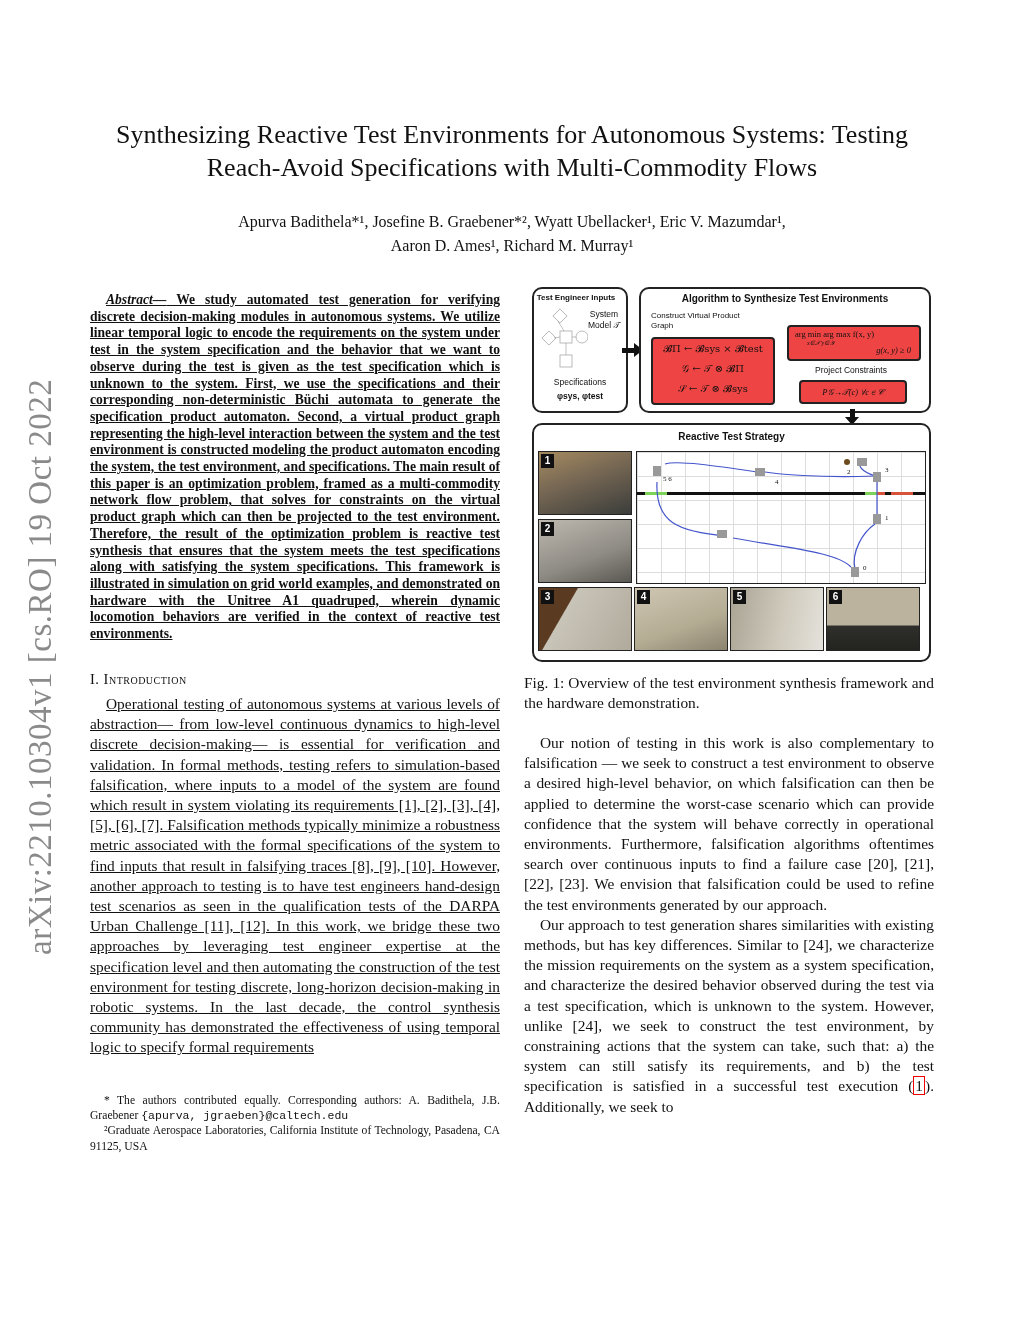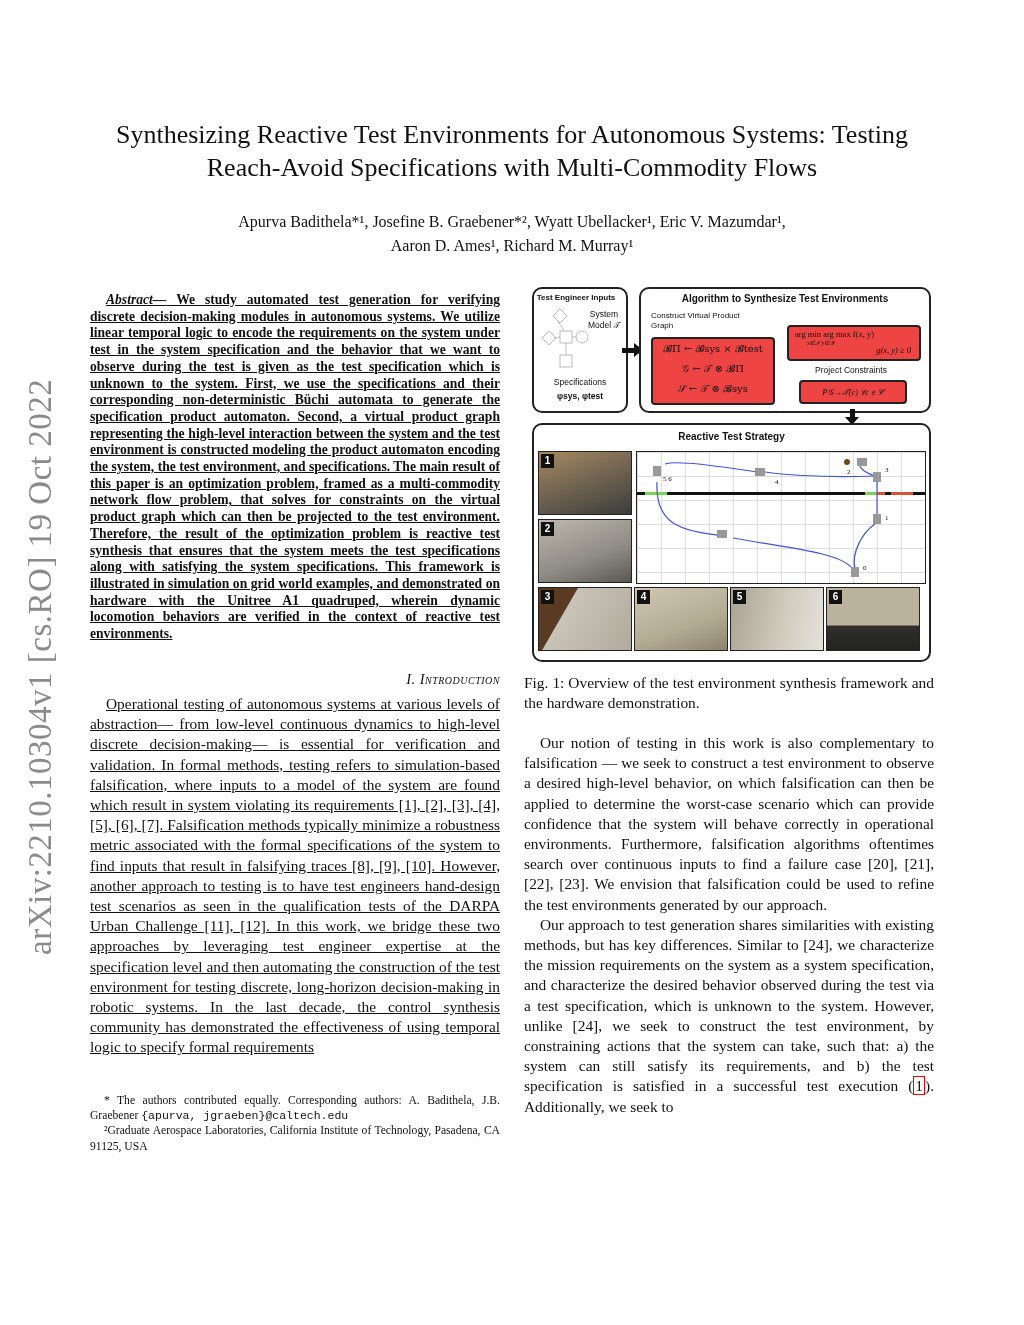--- a/index.html
+++ b/index.html
@@ -6,21 +6,21 @@
   body { width:1024px; height:1325px; position:relative; overflow:hidden; font-family:"Liberation Serif", serif; color:#111; }
   .arxiv { position:absolute; left:22px; top:955px; transform:rotate(-90deg); transform-origin:0 0; font-size:33px; color:#8a8a8a; white-space:nowrap; letter-spacing:0.5px; }
   .title { position:absolute; left:90px; top:118px; width:844px; text-align:center; font-weight:normal; font-size:26px; line-height:33px; }
   .authors { position:absolute; left:90px; top:210px; width:844px; text-align:center; font-size:16px; line-height:24px; }
   .col { position:absolute; font-size:15.4px; line-height:20.2px; text-align:justify; }
   .left { left:90px; width:410px;text-decoration:underline; }
   .right { left:524px; width:410px; }
   .abstract { top:292px; font-weight:bold; font-size:13.6px; line-height:16.7px; }
   .abstract p { margin:0; text-indent:16px; }
   .abstract i { font-style:italic; }
-  .sec-head { position:absolute; left:90px; top:671px; width:410px; text-align:right; font-size:14.5px; font-variant:small-caps; letter-spacing:0.5px;font-style:italic; }
+  .sec-head { position:absolute; left:90px; top:671px; width:410px; text-align:left; font-size:14.5px; font-variant:small-caps; letter-spacing:0.5px; }
   .intro { top:694px; }
   .intro p { margin:0; text-indent:16px; }
   .footnotes { position:absolute; left:90px; top:1093px; width:410px; font-size:11.6px; line-height:15.2px; text-align:justify; }
   .footnotes p { margin:0; text-indent:14px; }
   .mono { font-family:"Liberation Mono", monospace; font-size:11.5px; }
   .fig { position:absolute; left:532px; top:287px; width:400px; height:376px; }
   .box { position:absolute; border:2.5px solid #222; border-radius:10px; background:#fff; }
   .fig-sans { font-family:"Liberation Sans", sans-serif; }
   .caption { position:absolute; left:524px; top:673px; width:410px; font-size:15.4px; line-height:20px; text-align:justify; }
   .rtext { top:733px; }

